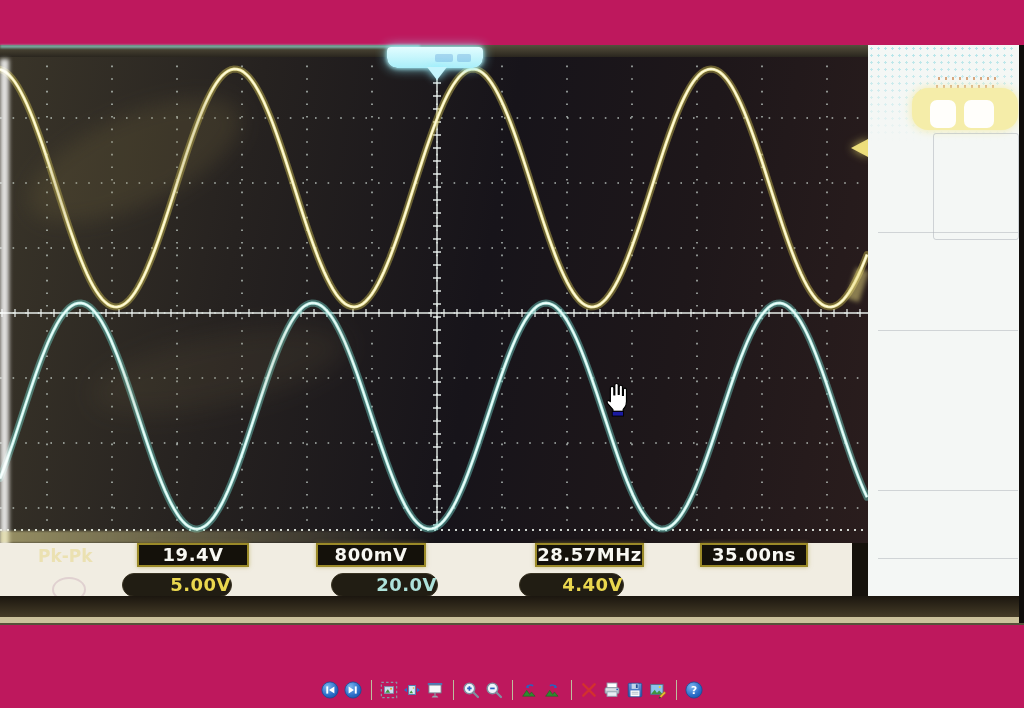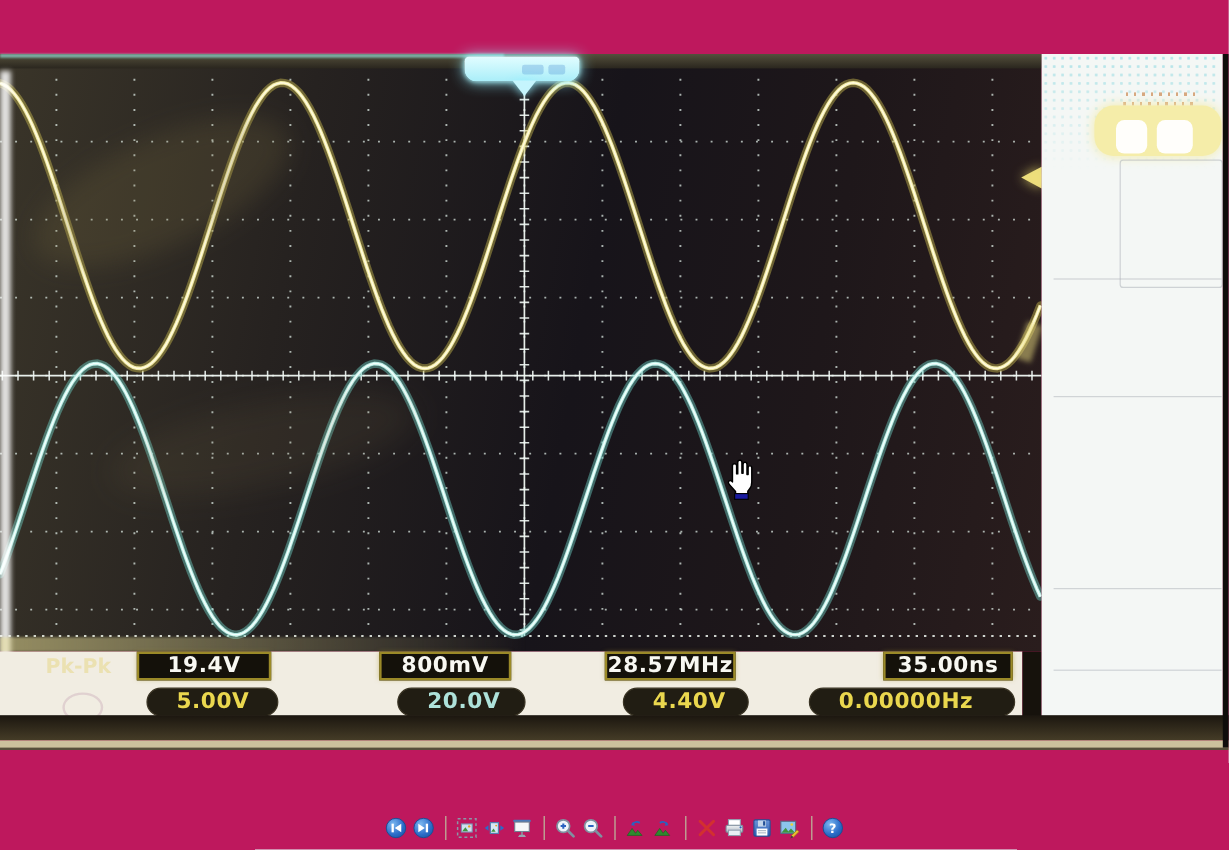--- a/index.html
+++ b/index.html
@@ -33,21 +33,21 @@
     border-top:9px solid transparent;border-bottom:9px solid transparent;
     border-right:17px solid rgba(243,229,128,.95);filter:drop-shadow(0 0 5px rgba(240,225,110,.8));}
   .yellow-streak{position:absolute;left:851px;top:224px;width:13px;height:32px;background:rgba(236,222,130,.5);
     transform:rotate(18deg);filter:blur(2px);}
   
   #bezel{position:absolute;left:0;top:498px;width:852px;height:55px;background:#f1ede2;}
   .m-box{position:absolute;top:0;height:24px;background:#14110a;border:2px solid #9b8a28;
     box-shadow:0 0 4px rgba(170,150,45,.55);color:#f8f8f2;font-weight:bold;font-size:18px;
     line-height:20px;text-align:center;letter-spacing:.5px;}
   .m-pill{position:absolute;top:30px;height:24px;background:#211d13;border:1px solid #3a3424;border-radius:13px;
-    color:#ead74e;font-weight:bold;font-size:18px;line-height:22px;text-align:left;letter-spacing:.5px;padding-left:24px;}
+    color:#ead74e;font-weight:bold;font-size:18px;line-height:22px;text-align:right;letter-spacing:.5px;padding-left:24px;}
   .faint-label{position:absolute;left:38px;top:3px;color:rgba(226,206,96,.38);font-weight:bold;font-size:17px;}
   .faint-circle{position:absolute;left:52px;top:34px;width:34px;height:25px;border:2px solid rgba(190,150,170,.32);
     border-radius:50%;}
   #screen-right-strip{position:absolute;left:852px;top:498px;width:16px;height:55px;background:#16120c;}
   
   #washed{position:absolute;left:868px;top:0;width:151px;height:553px;background:#f4f7f5;}
   .washed-dots{position:absolute;left:0;top:0;width:147px;height:96px;
     background-image:radial-gradient(circle,rgba(125,212,222,.55) 1px,transparent 1.4px);
     background-size:7px 7px;
     -webkit-mask-image:linear-gradient(#000,transparent);mask-image:linear-gradient(#000,transparent);}
@@ -145,28 +145,27 @@
         <span class="trig-mark" style="left:70px;width:14px"></span>
       </div>
       <div id="trig-pointer"></div>
       <div class="yellow-arrow"></div>
       <div class="yellow-streak"></div>
     </div>
 
     <div id="bezel">
       <span class="faint-label">Pk-Pk</span>
       <span class="faint-circle"></span>
-      <div class="m-box" style="left:114px;width:112px">19.4V</div>
+      <div class="m-box" style="left:137px;width:112px">19.4V</div>
       <div class="m-box" style="left:316px;width:110px">800mV</div>
-      <div class="m-box" style="left:504px;width:109px">28.57MHz</div>
-      <div class="m-box" style="left:736px;width:108px">35.00ns</div>
+      <div class="m-box" style="left:535px;width:109px">28.57MHz</div>
+      <div class="m-box" style="left:700px;width:108px">35.00ns</div>
       <div class="m-pill" style="left:122px;width:110px">5.00V</div>
       <div class="m-pill" style="left:331px;width:107px;color:#aee2da">20.0V</div>
       <div class="m-pill" style="left:519px;width:105px">4.40V</div>
-      <div class="m-pill" style="left:674px;width:172px">0.00000Hz</div>
     </div>
     <div id="screen-right-strip"></div>
 
     <div id="washed">
       <div class="washed-dots"></div>
       <div class="dotted-text" style="left:70px;top:32px"></div>
       <div class="dotted-text" style="left:68px;top:40px"></div>
       <div class="menu-blob">
         <span class="blob-btn" style="left:18px;width:26px"></span>
         <span class="blob-btn" style="left:52px;width:30px"></span>

